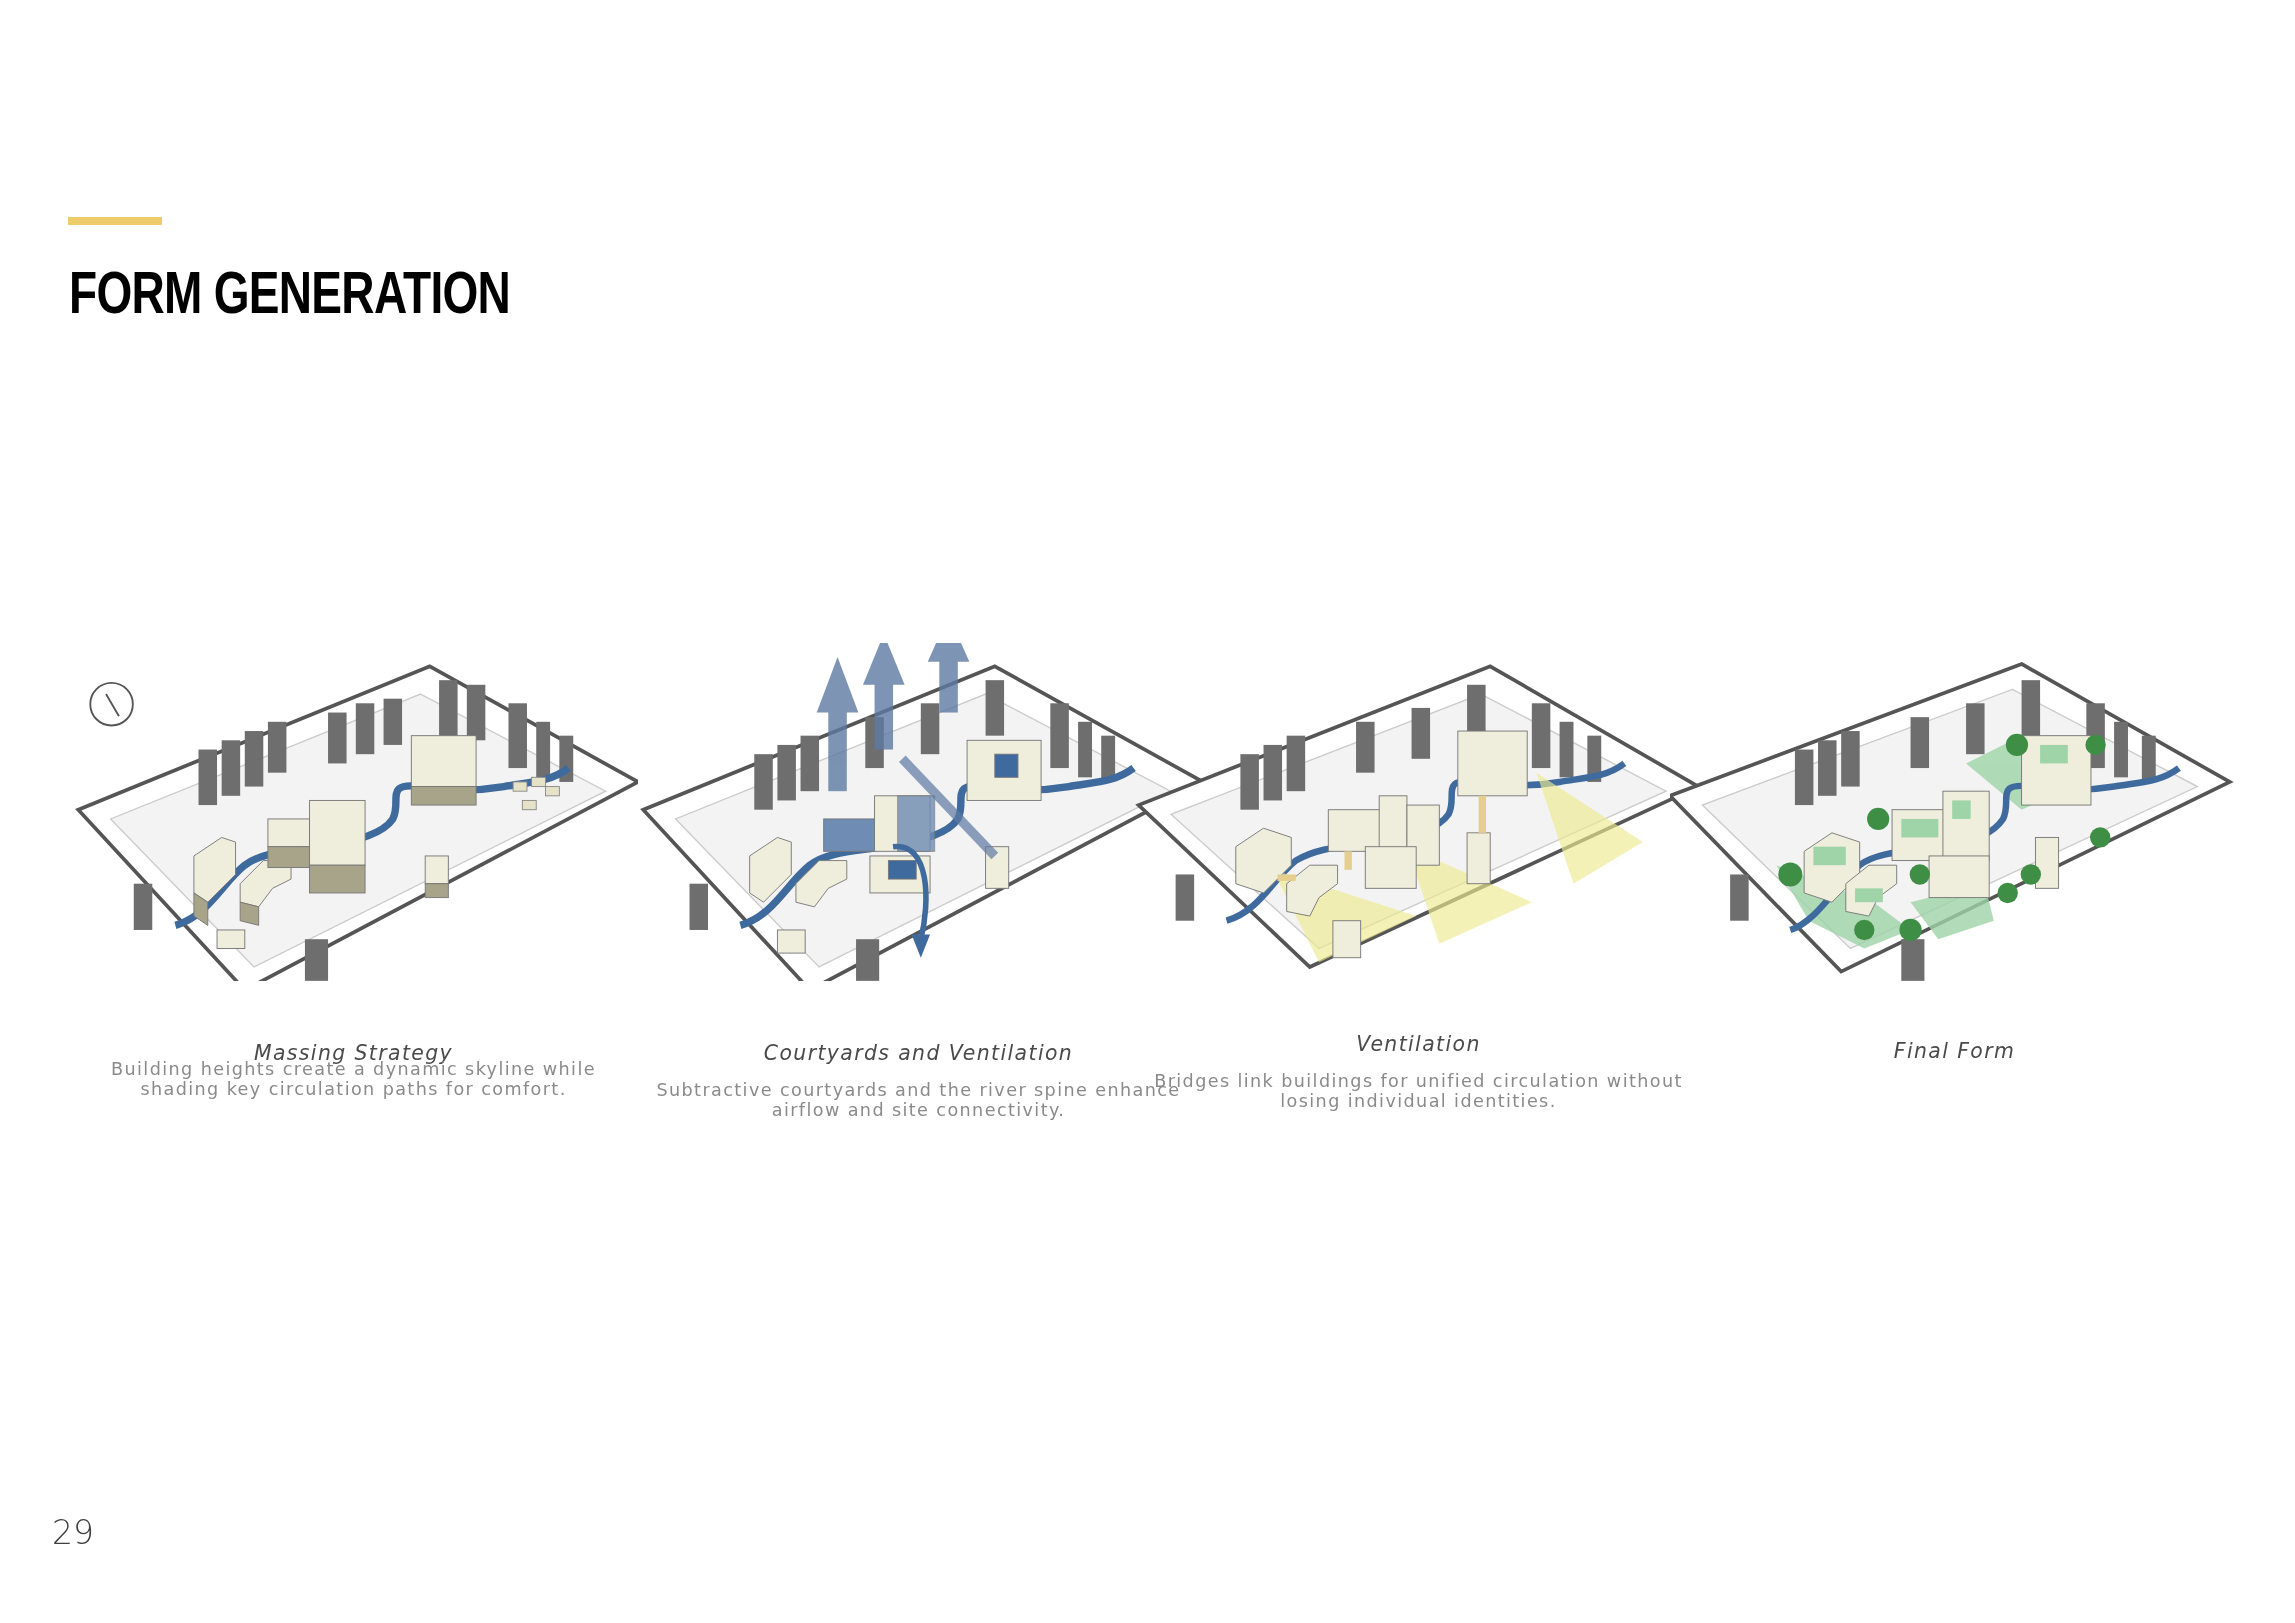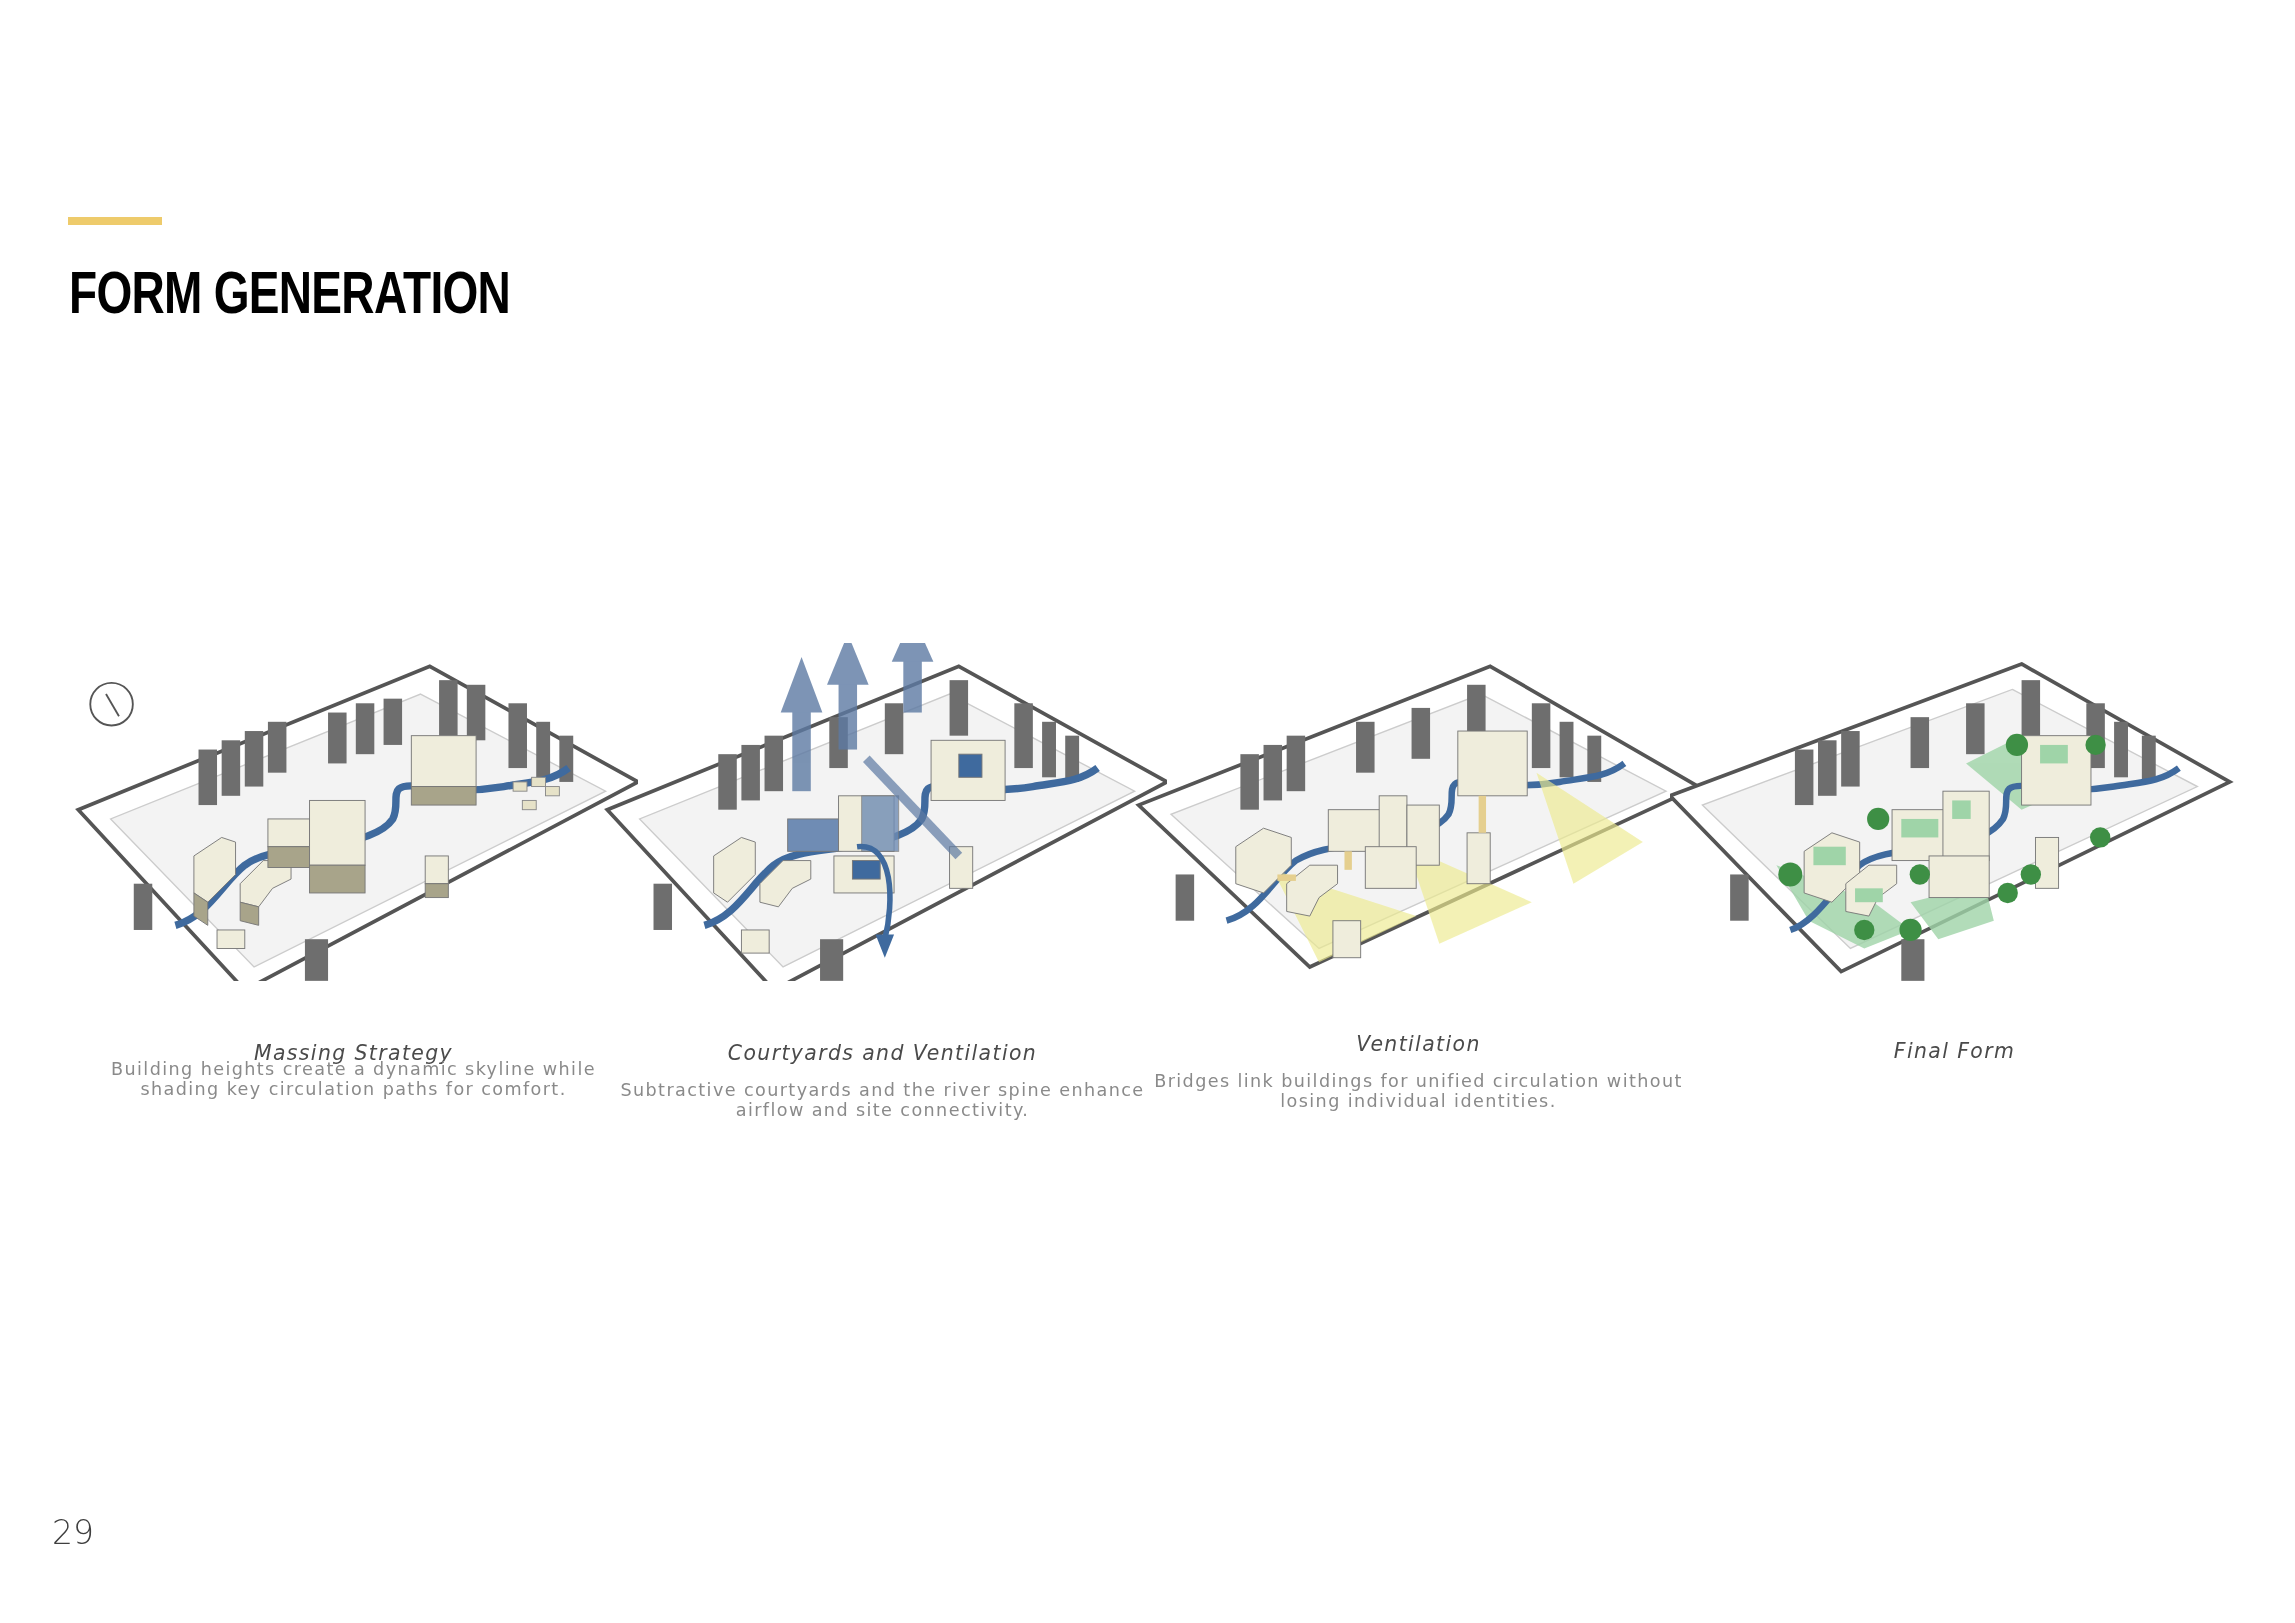--- a/index.html
+++ b/index.html
@@ -65,21 +65,21 @@
       <rect x="960" y="300" width="30" height="20"></rect>
         <rect x="1000" y="290" width="30" height="20"></rect>
       <rect x="1030" y="310" width="30" height="20"></rect>
         <rect x="980" y="340" width="30" height="20"></rect>
     </g>
   </svg>
   <div class="panel-label" style="top:398px;">Massing Strategy</div>
   <div class="panel-desc" style="top:416px;">Building heights create a dynamic skyline while shading key circulation paths for comfort.</div>
 </div>
 
-<div class="panel" style="left:598px;">
+<div class="panel" style="left:634px;">
   <svg viewBox="0 0 1230 730">
     <polygon points="780,50 1230,300 380,750 20,360" fill="#fff" stroke="#555" stroke-width="8"></polygon>
     <polygon points="760,110 1160,320 400,700 90,380" fill="#f3f3f3" stroke="#ccc" stroke-width="3"></polygon>
     <g fill="#6e6e6e">
       <rect x="260" y="240" width="40" height="120"></rect>
         <rect x="310" y="220" width="40" height="120"></rect>
       <rect x="360" y="200" width="40" height="120"></rect>
         <rect x="500" y="160" width="40" height="110"></rect>
       <rect x="620" y="130" width="40" height="110"></rect>
         <rect x="760" y="80" width="40" height="120"></rect>

